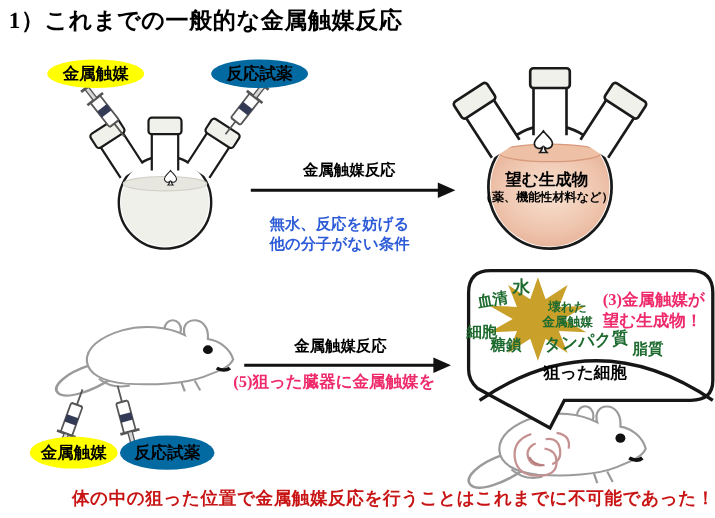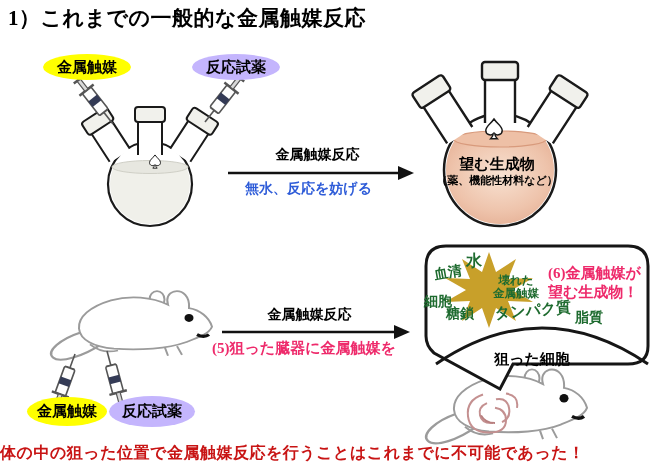--- a/index.html
+++ b/index.html
@@ -9,32 +9,32 @@
   }
   .art{position:absolute;left:0;top:0;z-index:1;}
   .txt{position:absolute;z-index:5;white-space:nowrap;}
   .sec-title{font-size:21px;font-weight:700;color:#000;letter-spacing:0.5px;}
   .pill{
     position:absolute;z-index:6;border-radius:50%;
     display:flex;align-items:center;justify-content:center;
     font-size:15px;font-weight:700;color:#000;
   }
   .pill.yellow{background:#ffff00;}
-  .pill.blue{background:#c4b5fd;}
+  .pill.blue{background:#0369a1;}
   .arrow-label{font-size:14px;font-weight:700;color:#000;text-align:center;}
   .cond{font-size:14px;font-weight:700;color:#2e5cd8;line-height:18px;}
   .warn{font-size:15px;font-weight:700;color:#ee2a6b;line-height:19px;}
   .product{font-weight:700;color:#000;text-align:center;}
   .product .l1{font-size:15px;line-height:18px;}
   .product .l2{font-size:11px;line-height:15px;}
   .gword{font-size:14px;font-weight:700;color:#1e6b2f;text-align:center;}
   .starword{font-size:11.5px;font-weight:700;color:#1e6b2f;text-align:center;line-height:13px;margin-left:28px;}
   .cellword{font-size:15px;font-weight:700;color:#000;text-align:center;}
   .footer{
-    left:0;width:650px;text-align:left;top:443px;
+    left:0;width:650px;text-align:right;top:443px;
     font-size:16px;font-weight:700;color:#c81414;letter-spacing:0.5px;
   }
 </style>
 </head>
 <body>
 
 <div class="canvas">
 
   <svg class="art" width="650" height="471" viewBox="0 0 650 471">
     <defs>
@@ -158,22 +158,23 @@
 
   <div class="pill yellow" style="left:43px;top:54px;width:88px;height:26px;">
     <span>金属触媒</span>
   </div>
   <div class="pill blue" style="left:192px;top:54px;width:88px;height:26px;">
     <span>反応試薬</span>
   </div>
 
   <div class="txt arrow-label" style="left:245px;top:146px;width:145px;">金属触媒反応</div>
 
-  <div class="txt cond" style="left:245px;top:180px;">
+  <div class="txt cond" style="left:245px;top:196px;">
     <div>無水、反応を妨げる</div>
+    <div>他の分子がない条件</div>
   </div>
 
   <div class="txt product" style="left:416px;top:155px;width:162px;">
     <div class="l1">望む生成物</div>
     <div class="l2">（薬、機能性材料など）</div>
   </div>
 
 
   <div class="txt arrow-label" style="left:237px;top:306px;width:145px;">金属触媒反応</div>
 
@@ -187,25 +188,25 @@
   <div class="txt gword" style="left:445px;top:305px;width:30px;">糖鎖</div>
   <div class="txt gword" style="left:493px;top:301px;width:80px;font-size:15px;transform:rotate(-5deg);">タンパク質</div>
   <div class="txt gword" style="left:574px;top:309px;width:30px;">脂質</div>
 
   <div class="txt starword" style="left:460px;top:274px;width:56px;">
     <div>壊れた</div>
     <div>金属触媒</div>
   </div>
 
   <div class="txt warn" style="left:548px;top:264px;">
-    <div>(6)金属触媒が</div>
+    <div>(3)金属触媒が</div>
     <div>望む生成物！</div>
   </div>
 
-  <div class="txt cellword" style="left:472px;top:350px;width:120px;">狙った細胞</div>
+  <div class="txt cellword" style="left:472px;top:330px;width:120px;">狙った細胞</div>
 
   <div class="pill yellow" style="left:27px;top:397px;width:80px;height:29px;">
     <span>金属触媒</span>
   </div>
   <div class="pill blue" style="left:109px;top:396px;width:86px;height:31px;">
     <span>反応試薬</span>
   </div>
 
   <div class="txt footer">体の中の狙った位置で金属触媒反応を行うことはこれまでに不可能であった！</div>
 

